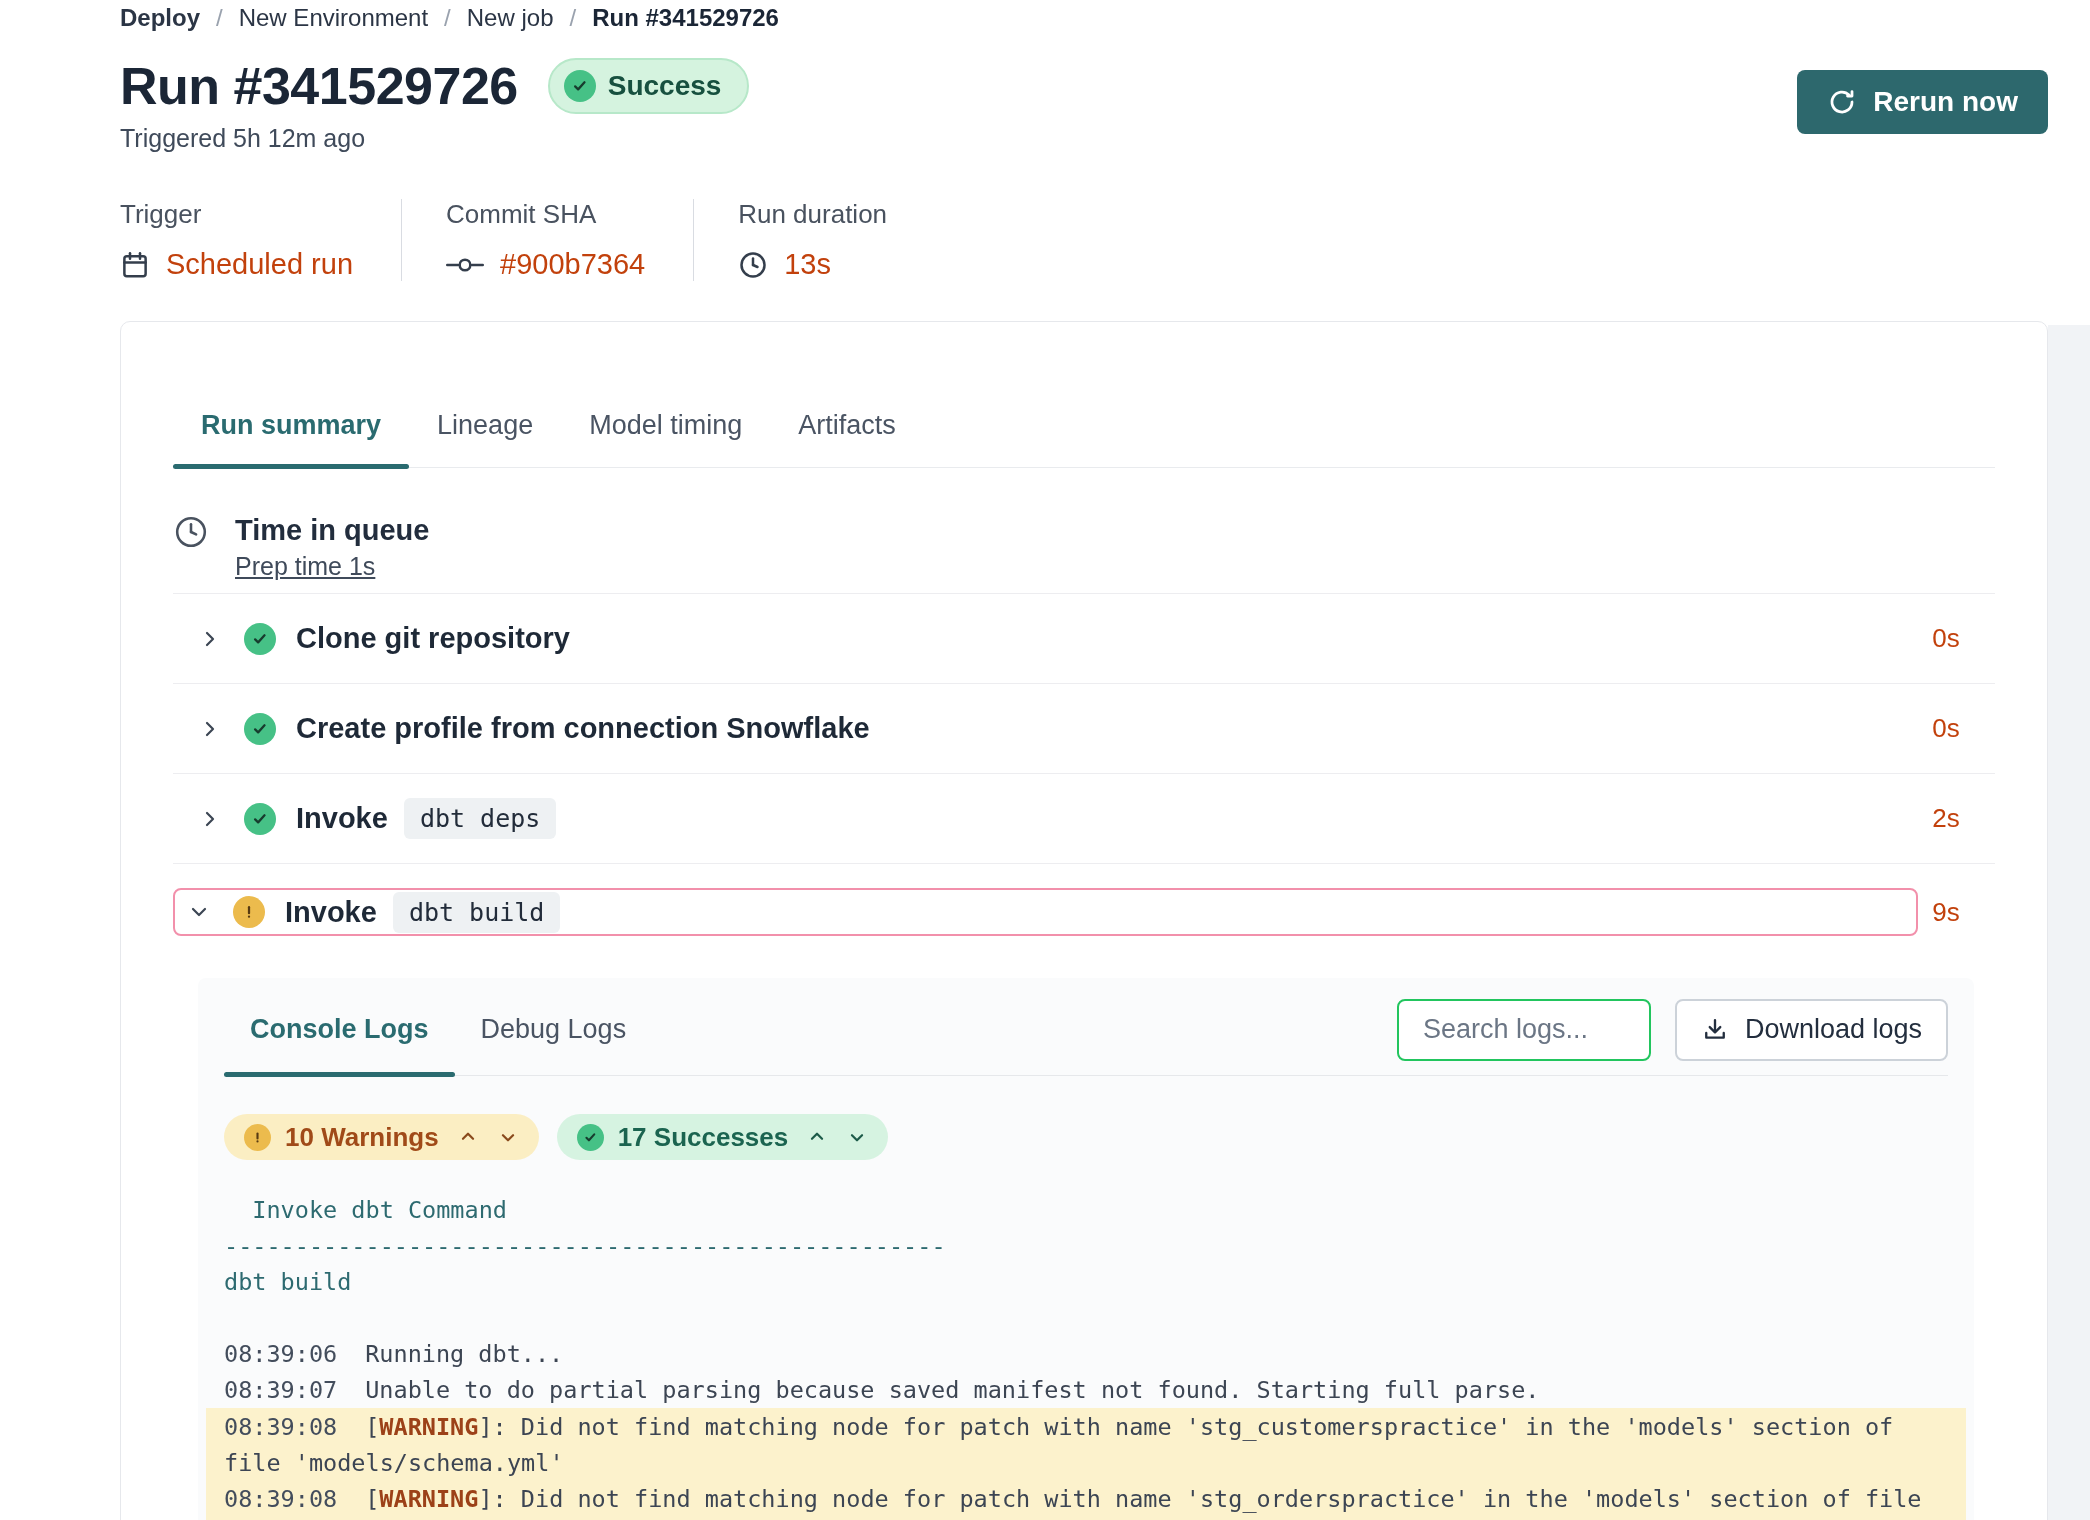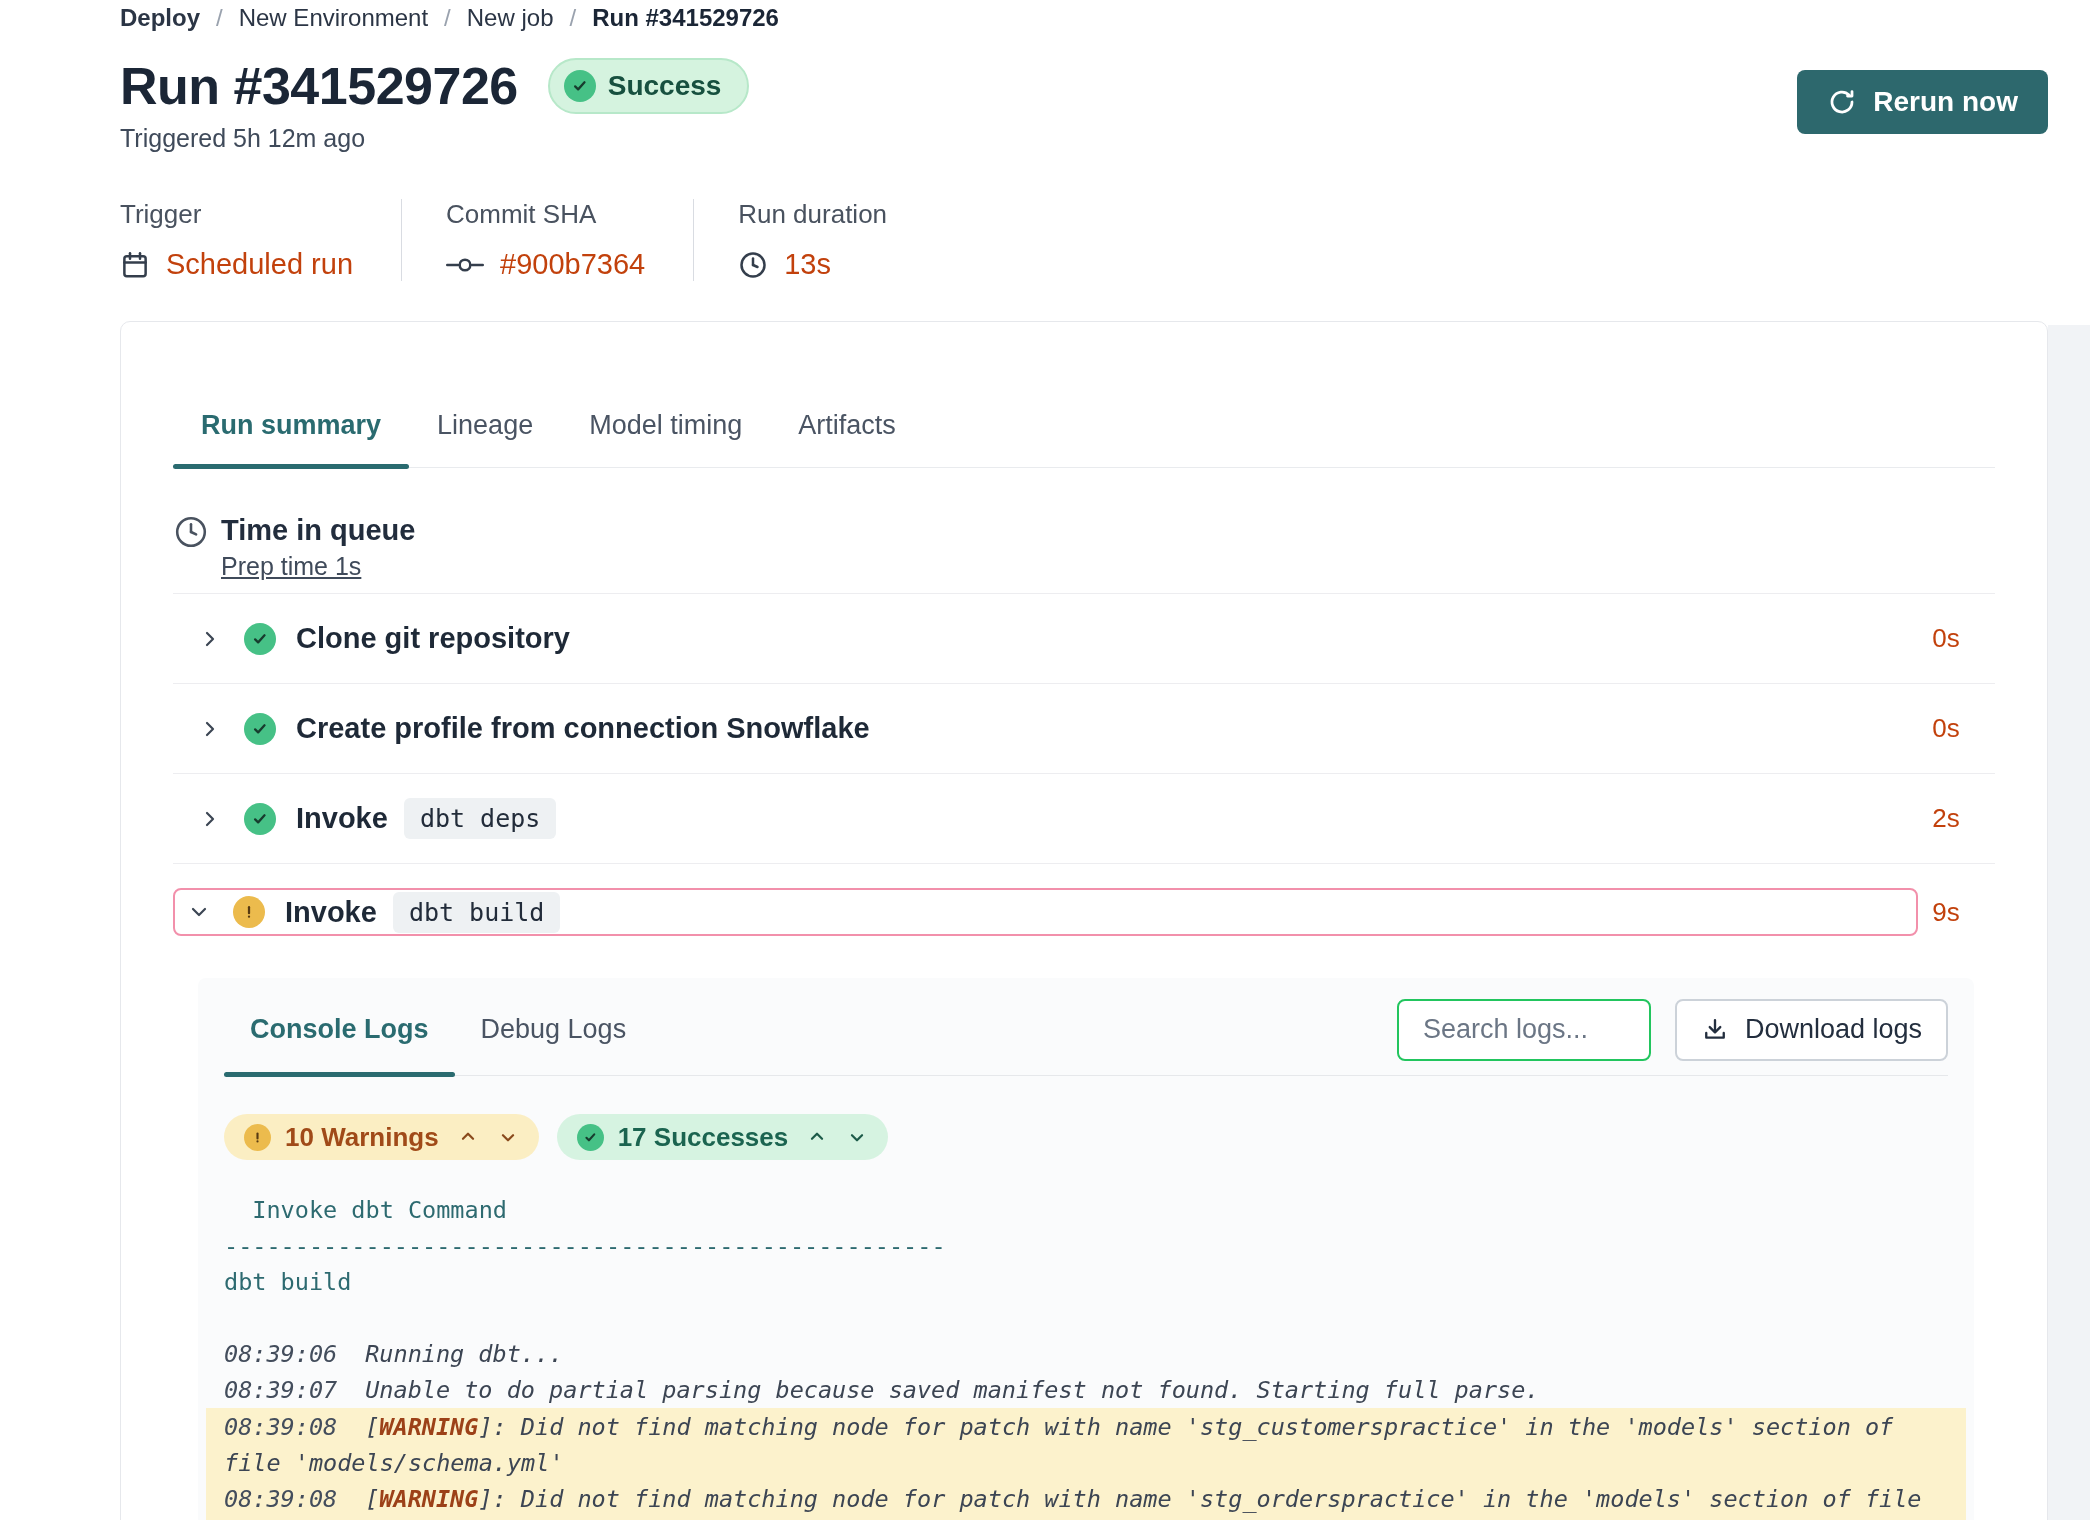--- a/index.html
+++ b/index.html
@@ -42,21 +42,21 @@
     min-height:1260px; }
 
   
   .tabs { display:flex; margin:88px 52px 0; border-bottom:1px solid #e9ebee; }
   .tab { position:relative; padding:0 28px 26px; font-size:27px; color:#4a5463; cursor:pointer; }
   .tab.active { color:#2a6b70; font-weight:700; }
   .tab.active::after { content:''; position:absolute; left:0; right:0; bottom:-2px; height:5px;
     background:#2a6b70; border-radius:3px; }
 
   
-  .queue-section { display:flex; gap:12px; margin:44px 52px 0; padding-bottom:12px; }
+  .queue-section { display:flex; gap:26px; margin:44px 52px 0; padding-bottom:12px; }
   .queue-title { font-size:29px; font-weight:700; color:#222d3d; line-height:36px; }
   .queue-link { display:inline-block; margin-top:4px; font-size:25px; color:#3f4a5a;
     text-decoration:underline; cursor:pointer; }
 
   
   .step-row { display:flex; align-items:center; margin:0 52px; height:90px; border-top:1px solid #ededf0;
     padding:0 21px 0 25px; cursor:pointer; }
   .chev { display:flex; align-items:center; color:#3c4654; flex:0 0 auto; }
   .step-status { margin-left:22px; }
   .step-title { margin-left:20px; font-size:29px; font-weight:700; color:#1e2937; }
@@ -88,21 +88,21 @@
   .log-pill { display:flex; align-items:center; gap:14px; height:46px; border-radius:23px; padding:0 20px;
     font-size:26px; font-weight:700; cursor:pointer; }
   .pill-warn { background:#fbeec3; color:#a04a18; }
   .pill-succ { background:#d6f3e1; color:#1b6450; }
   .pill-ic { width:27px; height:27px; }
   .pill-chev { display:flex; align-items:center; cursor:pointer; margin-left:4px; }
 
   
   .log-body { margin-top:32px; font-family:"DejaVu Sans Mono", monospace; font-size:23.5px; line-height:36px; }
   .log-head { color:#2d6a70; white-space:pre-wrap; }
-  .log-line { color:#3c4553; white-space:pre-wrap;font-style:italic; }
+  .log-line { color:#3c4553; white-space:pre-wrap; }
   .log-line .t { color:#434d5c; margin-right:28px; }
   .blank-line { height:36px; }
   .warn-block { background:#fcf2cc; margin:0 -18px; padding:1px 18px 6px; }
   .warn-block .tag { color:#9c4118; font-weight:700; }
 </style>
 </head>
 <body>
 
 <div class="page">
   <div class="right-gutter"></div>

